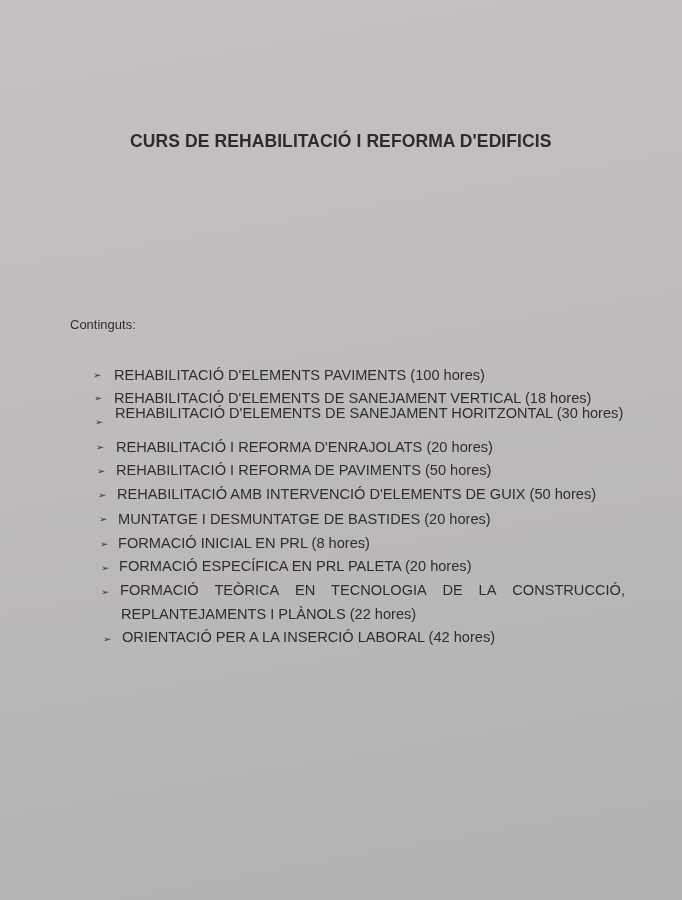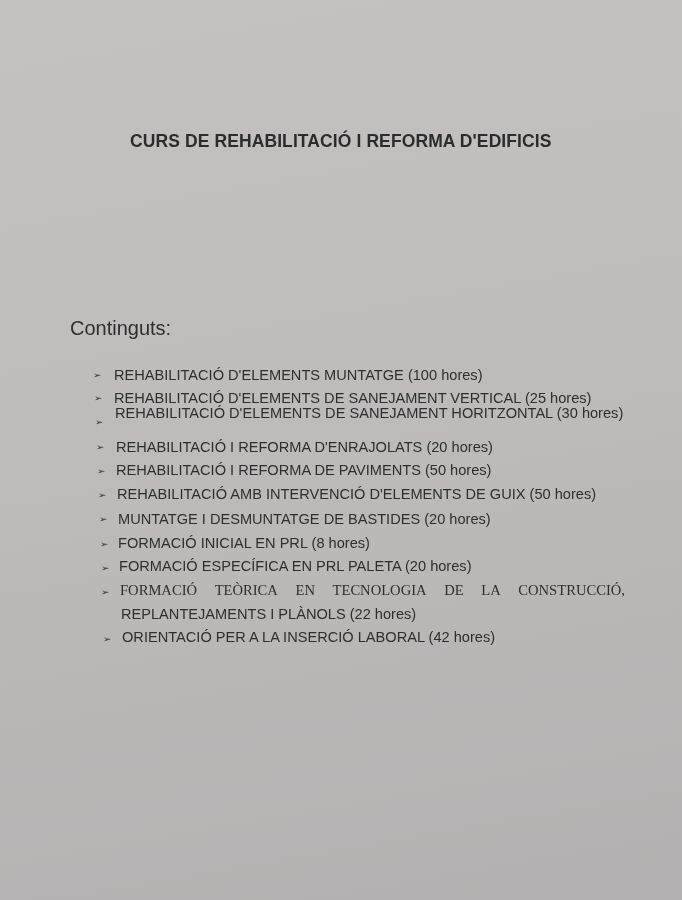--- a/index.html
+++ b/index.html
@@ -15,47 +15,47 @@
     position: absolute; left: 130px; top: 131px;
     font-size: 17.5px; font-weight: bold; letter-spacing: 0.1px;
     color: #2c2c2e; white-space: nowrap;
   }
   .duration {
     position: absolute; left: 68px; top: 240px;
     font-size: 15px; white-space: nowrap; color: #2e2e30;
   }
   .contents-label {
     position: absolute; left: 70px; top: 317px;
-    font-size: 20px; color: #2e2e30;
+    font-size: 13px; color: #2e2e30;
   }
   .items { position: absolute; left: 0; top: 0; }
   .item {
     position: absolute; white-space: nowrap;
     font-size: 14.6px; color: #2e2e30;
   }
   .bullet {
     position: absolute; font-size: 10px; color: #333;
     transform: scaleY(0.85);
   }
-  .item.wide { width: 505px; display: flex; justify-content: space-between; font-family: Liberation Serif, serif; }
+  .item.wide { width: 505px; display: flex; justify-content: space-between; }
   .item.wide span { display: inline-block; }
 </style>
 </head>
 <body>
 
 <div class="page">
   <div class="title">CURS DE REHABILITACIÓ I REFORMA D'EDIFICIS</div>
   <div class="contents-label">Continguts:</div>
 
   <div class="items">
     <span class="bullet" style="left:93px;top:370px">➢</span>
-    <div class="item" style="left:114px;top:367px">REHABILITACIÓ D'ELEMENTS MUNTATGE  (100 hores)</div>
+    <div class="item" style="left:114px;top:367px">REHABILITACIÓ D'ELEMENTS PAVIMENTS  (100 hores)</div>
 
     <span class="bullet" style="left:94px;top:393px">➢</span>
-    <div class="item" style="left:114px;top:390px">REHABILITACIÓ D'ELEMENTS DE SANEJAMENT VERTICAL (25 hores)</div>
+    <div class="item" style="left:114px;top:390px">REHABILITACIÓ D'ELEMENTS DE SANEJAMENT VERTICAL (18 hores)</div>
 
     <span class="bullet" style="left:95px;top:417px">➢</span>
     <div class="item" style="left:115px;top:405px">REHABILITACIÓ D'ELEMENTS DE SANEJAMENT HORITZONTAL (30 hores)</div>
 
     <span class="bullet" style="left:96px;top:442px">➢</span>
     <div class="item" style="left:116px;top:439px">REHABILITACIÓ I REFORMA D'ENRAJOLATS (20 hores)</div>
 
     <span class="bullet" style="left:97px;top:466px">➢</span>
     <div class="item" style="left:116px;top:462px">REHABILITACIÓ I REFORMA DE PAVIMENTS (50 hores)</div>
 

